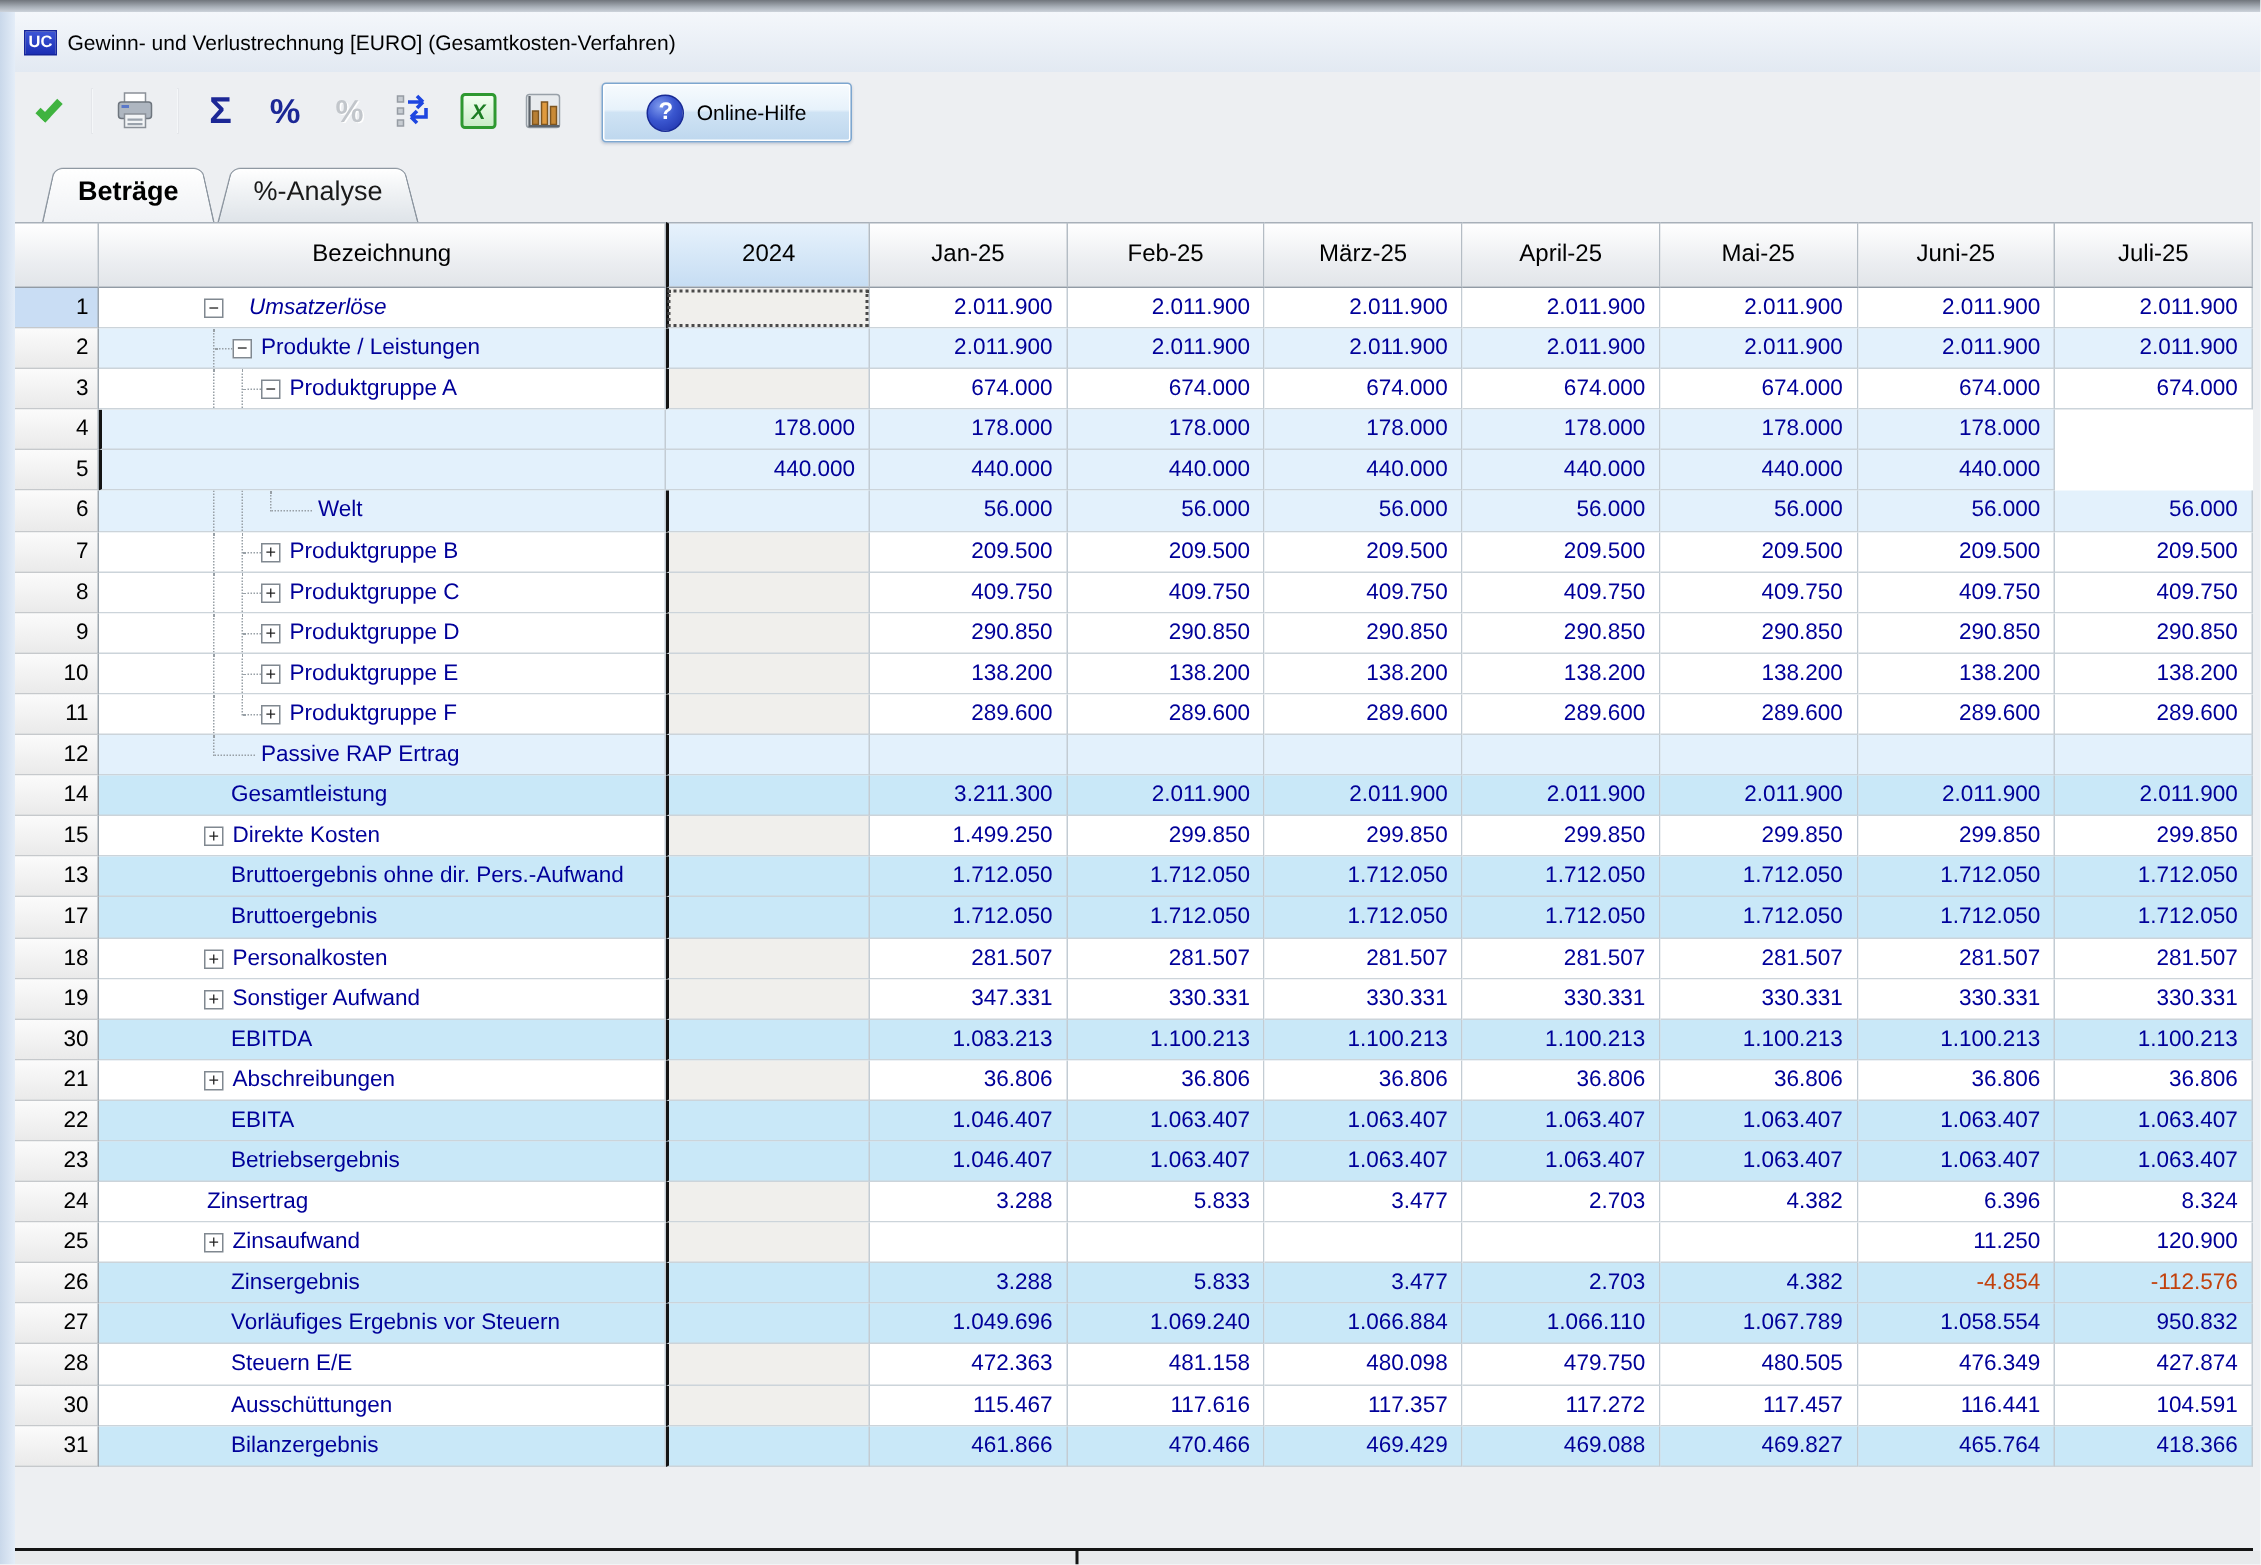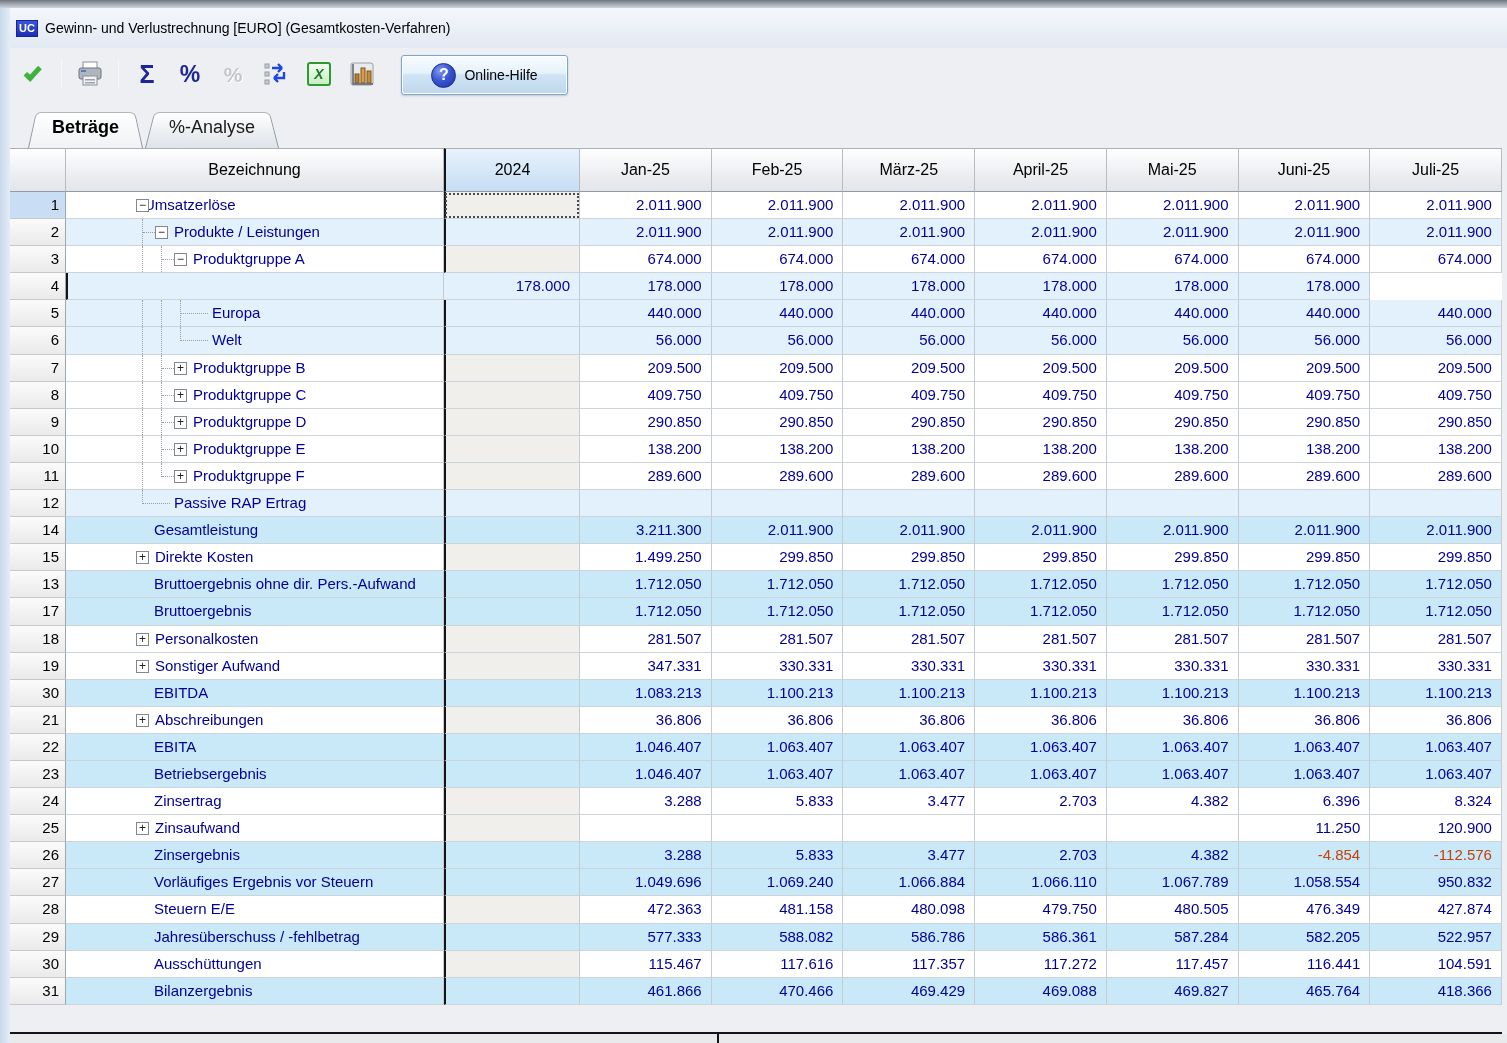--- a/index.html
+++ b/index.html
@@ -172,21 +172,21 @@
       <div class="hc">März-25</div>
       <div class="hc">April-25</div>
       <div class="hc">Mai-25</div>
       <div class="hc">Juni-25</div>
       <div class="hc">Juli-25</div>
     </div>
     <div class="grow sw">
       <div class="c num sel">1</div>
       <div class="c name">
         <div class="tbox" style="left: 70px;">−</div>
-        <span class="tlabel" style="left: 78px;">Umsatzerlöse</span>
+        <span class="tlabel" style="left: 100px; font-style: italic;">Umsatzerlöse</span>
       </div>
       <div class="c y24 selcell"></div>
       <div class="c mon">2.011.900</div>
       <div class="c mon">2.011.900</div>
       <div class="c mon">2.011.900</div>
       <div class="c mon">2.011.900</div>
       <div class="c mon">2.011.900</div>
       <div class="c mon">2.011.900</div>
       <div class="c mon">2.011.900</div>
     </div>
@@ -231,27 +231,20 @@
       <div class="c mon">178.000</div>
       <div class="c mon">178.000</div>
       <div class="c mon">178.000</div>
       <div class="c mon">178.000</div>
       <div class="c mon">178.000</div>
       <div class="c mon">178.000</div>
       <div class="c mon">178.000</div>
     </div>
     <div class="grow sp">
       <div class="c num">5</div>
-      <div class="c name">
-        <div class="vg" style="left: 76px; height: 100%;"></div>
-        <div class="vg" style="left: 95px; height: 100%;"></div>
-        <div class="vg" style="left: 114px; height: 100%;"></div>
-        <div class="hg" style="left: 115px; width: 27px;"></div>
-        <span class="tlabel" style="left: 146px;">Europa</span>
-      </div>
       <div class="c y24"></div>
       <div class="c mon">440.000</div>
       <div class="c mon">440.000</div>
       <div class="c mon">440.000</div>
       <div class="c mon">440.000</div>
       <div class="c mon">440.000</div>
       <div class="c mon">440.000</div>
       <div class="c mon">440.000</div>
     </div>
     <div class="grow sp">
@@ -518,21 +511,21 @@
       <div class="c mon">1.063.407</div>
       <div class="c mon">1.063.407</div>
       <div class="c mon">1.063.407</div>
       <div class="c mon">1.063.407</div>
       <div class="c mon">1.063.407</div>
       <div class="c mon">1.063.407</div>
     </div>
     <div class="grow sw">
       <div class="c num">24</div>
       <div class="c name">
-        <span class="tlabel" style="left: 88px;">Zinsertrag</span>
+        <span class="tlabel" style="left: 72px;">Zinsertrag</span>
       </div>
       <div class="c y24"></div>
       <div class="c mon">3.288</div>
       <div class="c mon">5.833</div>
       <div class="c mon">3.477</div>
       <div class="c mon">2.703</div>
       <div class="c mon">4.382</div>
       <div class="c mon">6.396</div>
       <div class="c mon">8.324</div>
     </div>
@@ -586,34 +579,20 @@
       </div>
       <div class="c y24"></div>
       <div class="c mon">472.363</div>
       <div class="c mon">481.158</div>
       <div class="c mon">480.098</div>
       <div class="c mon">479.750</div>
       <div class="c mon">480.505</div>
       <div class="c mon">476.349</div>
       <div class="c mon">427.874</div>
     </div>
-    <div class="grow sb">
-      <div class="c num">29</div>
-      <div class="c name">
-        <span class="tlabel" style="left: 88px;">Jahresüberschuss / -fehlbetrag</span>
-      </div>
-      <div class="c y24"></div>
-      <div class="c mon">577.333</div>
-      <div class="c mon">588.082</div>
-      <div class="c mon">586.786</div>
-      <div class="c mon">586.361</div>
-      <div class="c mon">587.284</div>
-      <div class="c mon">582.205</div>
-      <div class="c mon">522.957</div>
-    </div>
     <div class="grow sw">
       <div class="c num">30</div>
       <div class="c name">
         <span class="tlabel" style="left: 88px;">Ausschüttungen</span>
       </div>
       <div class="c y24"></div>
       <div class="c mon">115.467</div>
       <div class="c mon">117.616</div>
       <div class="c mon">117.357</div>
       <div class="c mon">117.272</div>

